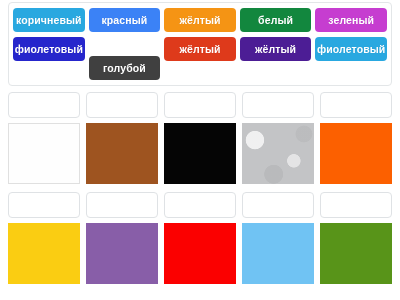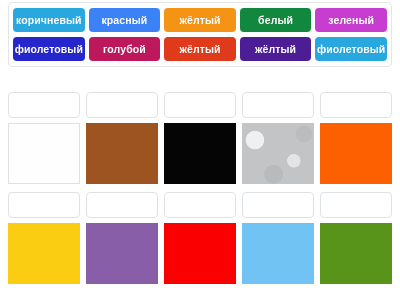--- a/index.html
+++ b/index.html
@@ -121,21 +121,21 @@
     <div class="tile-row">
       <div class="word-tile" style="background-color: rgb(41, 168, 224);">коричневый</div>
       <div class="word-tile" style="background-color: #3b82f6;">красный</div>
       <div class="word-tile" style="background-color: rgb(245, 148, 20);">жёлтый</div>
       <div class="word-tile" style="background-color: rgb(18, 135, 62);">белый</div>
       <div class="word-tile" style="background-color: rgb(198, 61, 208);">зеленый</div>
     </div>
 
     <div class="tile-row">
       <div class="word-tile" style="background-color: rgb(38, 38, 204);">фиолетовый</div>
-      <div class="word-tile" style="background-color: #be185d;">голубой</div>
+      <div class="word-tile" style="background-color: #404040; margin-top: 19px;">голубой</div>
       <div class="word-tile" style="background-color: rgb(222, 58, 27);">жёлтый</div>
       <div class="word-tile" style="background-color: #4c1d95;">жёлтый</div>
       <div class="word-tile" style="background-color: rgb(41, 168, 224);">фиолетовый</div>
     </div>
 
   </div>
 
   <div class="answer-grid">
 
     <div class="answer-row">

